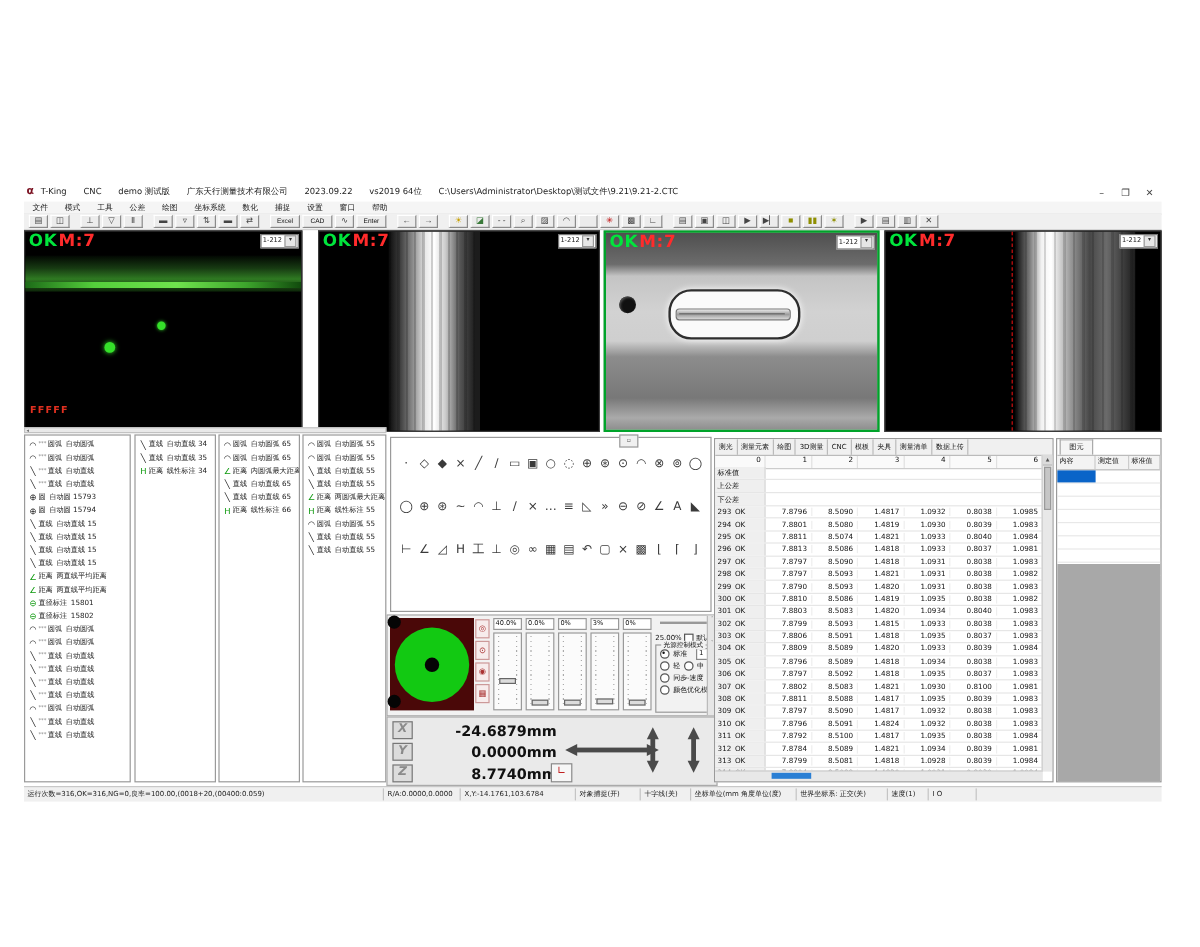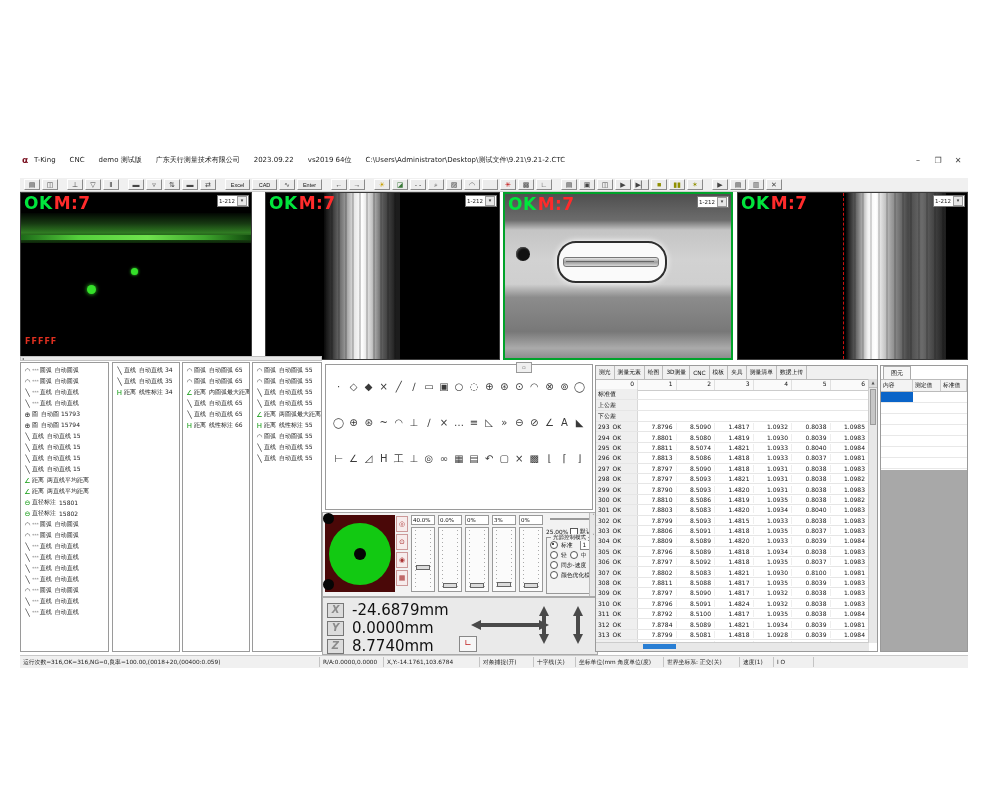--- a/index.html
+++ b/index.html
@@ -24,21 +24,21 @@
   .tb-btn{height:11px;min-width:16px;background:#ececec;border:1px solid #8a8a8a;border-top-color:#fff;border-left-color:#fff;color:#444;font-size:7px;line-height:10px;text-align:center;padding:0 1px;box-sizing:border-box;}
   .tb-text{font-size:5.5px;min-width:25px;color:#111;}
 
   
   .camrow{position:absolute;left:0;top:40px;width:948px;height:168px;background:#fff;}
   .cam{position:absolute;top:0;height:168px;background:#000;border:1px solid #3a3a3a;box-sizing:border-box;overflow:hidden;}
   #cam1{left:0;width:232px;}
   #cam2{left:245px;width:235px;}
   #cam3{left:483px;width:230px;border:2px solid #00a32a;background:#bdbdbd;}
   #cam4{left:717px;width:231px;}
-  .cam-status{position:absolute;left:3px;top:0;font-size:17px;font-weight:bold;color:#00e53c;z-index:5;letter-spacing:0.5px;}
+  .cam-status{position:absolute;left:3px;top:0;font-size:14px;font-weight:bold;color:#00e53c;z-index:5;letter-spacing:0.5px;}
   .cam-marker{color:#ff2b2b;margin-left:1px;}
   .cam-zoom{position:absolute;right:2px;top:2px;height:10px;background:#fff;border:1px solid #777;font-size:5.5px;display:flex;align-items:center;padding:0 1px;color:#222;z-index:5;}
   .cam-zoom .dd{width:8px;height:8px;margin-left:2px;border:1px solid #999;background:#e6e6e6;font-size:5px;line-height:7px;text-align:center;color:#333;}
   
   .c1band{position:absolute;left:0;top:20px;width:100%;height:30px;background:linear-gradient(180deg,#020702 0%,#173a12 35%,#2f7a22 65%,#0c2408 100%);}
   .c1line{position:absolute;left:0;top:42px;width:100%;height:5px;background:linear-gradient(90deg,#1d6b18,#54cf3b 25%,#6fe24d 55%,#3da52c 80%,#114a0d);filter:blur(.4px);}
   .c1dot1{position:absolute;left:66px;top:92px;width:9px;height:9px;border-radius:50%;background:#35e02a;box-shadow:0 0 4px #35e02a;}
   .c1dot2{position:absolute;left:110px;top:75px;width:7px;height:7px;border-radius:50%;background:#35e02a;box-shadow:0 0 3px #35e02a;}
   .c1text{position:absolute;left:4px;top:144px;color:#e03020;font-size:8px;font-weight:bold;letter-spacing:1px;}
   
@@ -102,21 +102,21 @@
   .radio.sel:after{content:"";position:absolute;left:1px;top:1px;width:2px;height:2px;border-radius:50%;background:#111;}
   .mini-dd{display:flex;margin-left:4px;border:1px solid #888;background:#fff;height:8px;align-items:center;}
   .mini-dd .val{width:16px;padding-left:2px;}
   .mini-dd .arr{width:8px;height:8px;background:#e4e4e4;border-left:1px solid #888;font-size:4.5px;text-align:center;line-height:8px;}
   .lr-scroll{position:absolute;right:0;top:0;bottom:0;width:7px;background:#e6e6e6;border-left:1px solid #bbb;font-size:4px;color:#555;text-align:center;}
 
   
   .coordpanel{position:absolute;left:302px;top:445px;width:276px;height:58px;background:#eaeaea;border:1px solid #aaa;box-sizing:border-box;}
   .ax-row{position:absolute;left:4px;display:flex;align-items:center;gap:8px;}
   .ax-btn{width:15px;height:13px;border:1px solid #777;background:#dcdcdc;color:#8a8a8a;font-size:10px;font-weight:bold;text-align:center;line-height:12px;font-style:italic;}
-  .ax-val{width:112px;font-size:15px;color:#111;}
+  .ax-val{width:112px;text-align:right;font-size:12px;color:#111;font-weight:bold;}
   .arrow-h{position:absolute;left:148px;top:22px;width:78px;height:10px;}
   .abar-h{position:absolute;left:9px;top:3px;right:9px;height:4px;background:#4a4a4a;}
   .atri{position:absolute;width:0;height:0;}
   .atl{left:0;top:0;border-top:5px solid transparent;border-bottom:5px solid transparent;border-right:10px solid #4a4a4a;}
   .atr{right:0;top:0;border-top:5px solid transparent;border-bottom:5px solid transparent;border-left:10px solid #4a4a4a;}
   .arrow-v{position:absolute;width:10px;height:38px;}
   .av1{left:216px;top:8px;}
   .av2{left:250px;top:8px;}
   .abar-v{position:absolute;left:3px;top:9px;bottom:9px;width:4px;background:#4a4a4a;}
   .atu{left:0;top:0;border-left:5px solid transparent;border-right:5px solid transparent;border-bottom:10px solid #4a4a4a;}
@@ -169,20 +169,33 @@
     <span class="tspan">2023.09.22</span>
     <span class="tspan">vs2019 64位</span>
     <span class="tspan tfile">C:\Users\Administrator\Desktop\测试文件\9.21\9.21-2.CTC</span>
     <span class="winctl">
       <span class="winbtn">–</span>
       <span class="winbtn">❐</span>
       <span class="winbtn">✕</span>
     </span>
   </div>
 
+  <div class="menubar" id="menubar">
+      <div class="menu-item">文件</div>
+      <div class="menu-item">模式</div>
+      <div class="menu-item">工具</div>
+      <div class="menu-item">公差</div>
+      <div class="menu-item">绘图</div>
+      <div class="menu-item">坐标系统</div>
+      <div class="menu-item">数化</div>
+      <div class="menu-item">捕捉</div>
+      <div class="menu-item">设置</div>
+      <div class="menu-item">窗口</div>
+      <div class="menu-item">帮助</div>
+    </div>
 
   <div class="toolbar" id="toolbar">
       <div class="tb-group">
         <button class="tb-btn">▤</button>
         <button class="tb-btn">◫</button>
       </div>
       <div class="tb-group">
         <button class="tb-btn">⊥</button>
         <button class="tb-btn">▽</button>
         <button class="tb-btn">Ⅱ</button>

